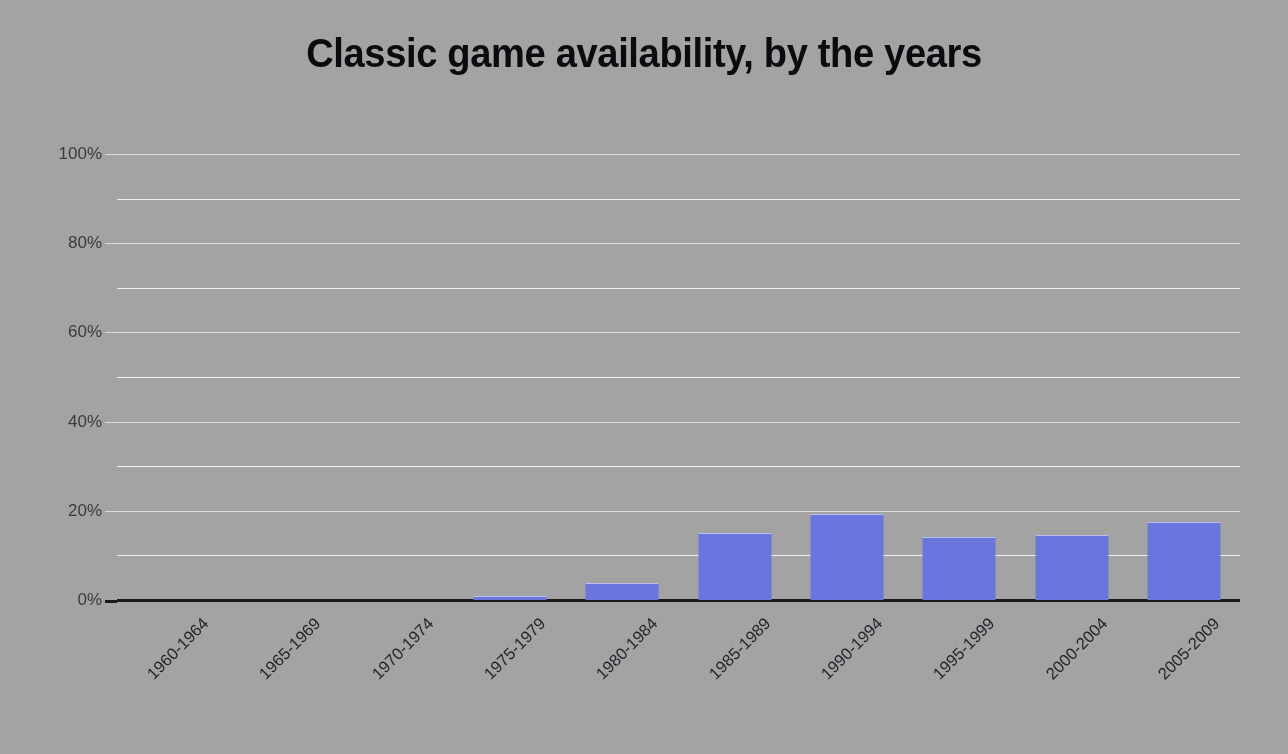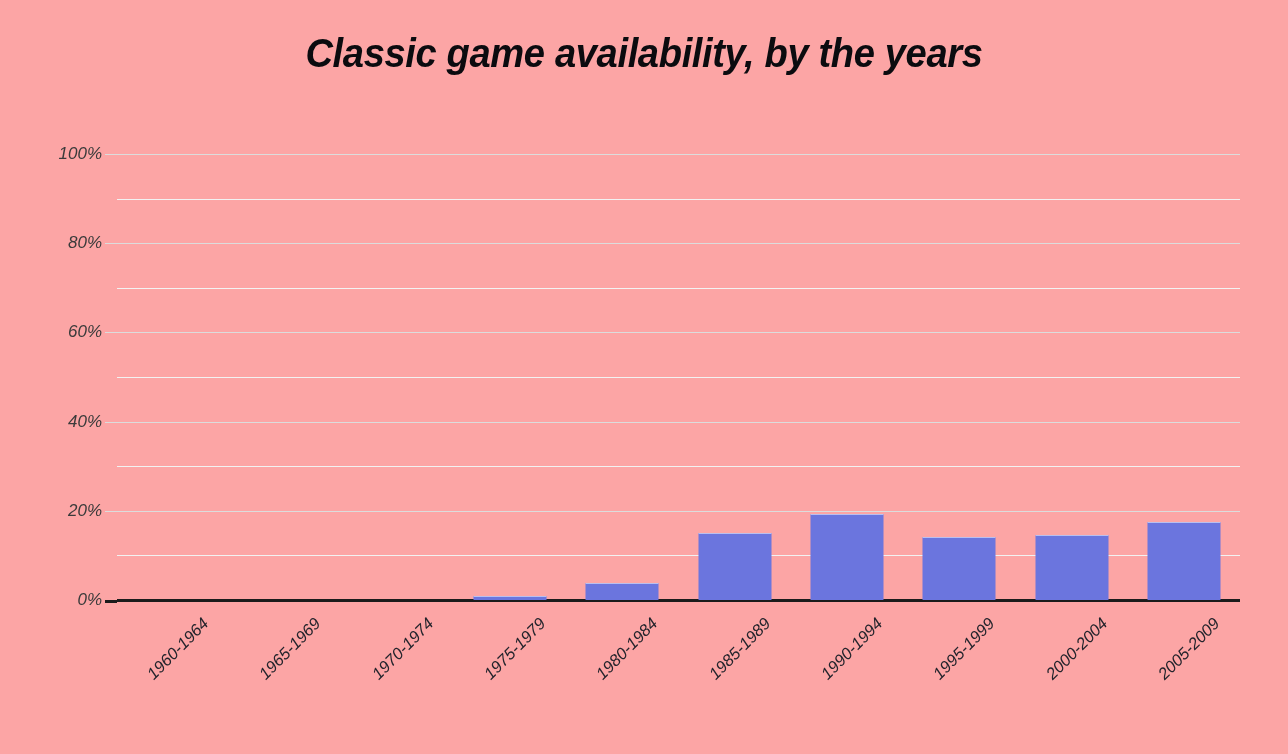--- a/index.html
+++ b/index.html
@@ -12,22 +12,21 @@
     height: 754px;
     overflow: hidden;
     font-family: "Liberation Sans", sans-serif;
     -webkit-font-smoothing: antialiased;
   }
 
   #page {
     position: relative;
     width: 1288px;
     height: 754px;
-    background: #fca5a5;
-    font-style: italic;
+    background: #a3a3a3;
   }
 
   
   .chart-title {
     position: absolute;
     left: 0;
     top: 30px;
     width: 1288px;
     text-align: center;
     font-family: "Liberation Sans", sans-serif;

